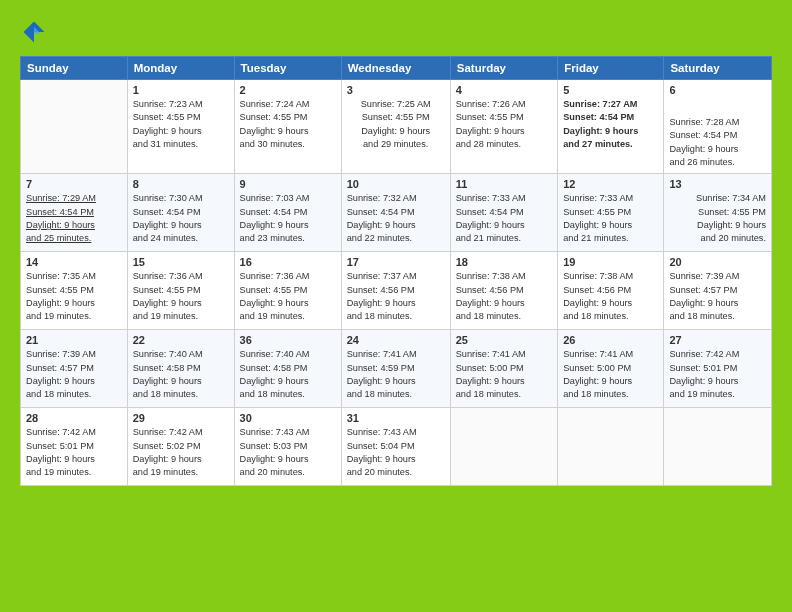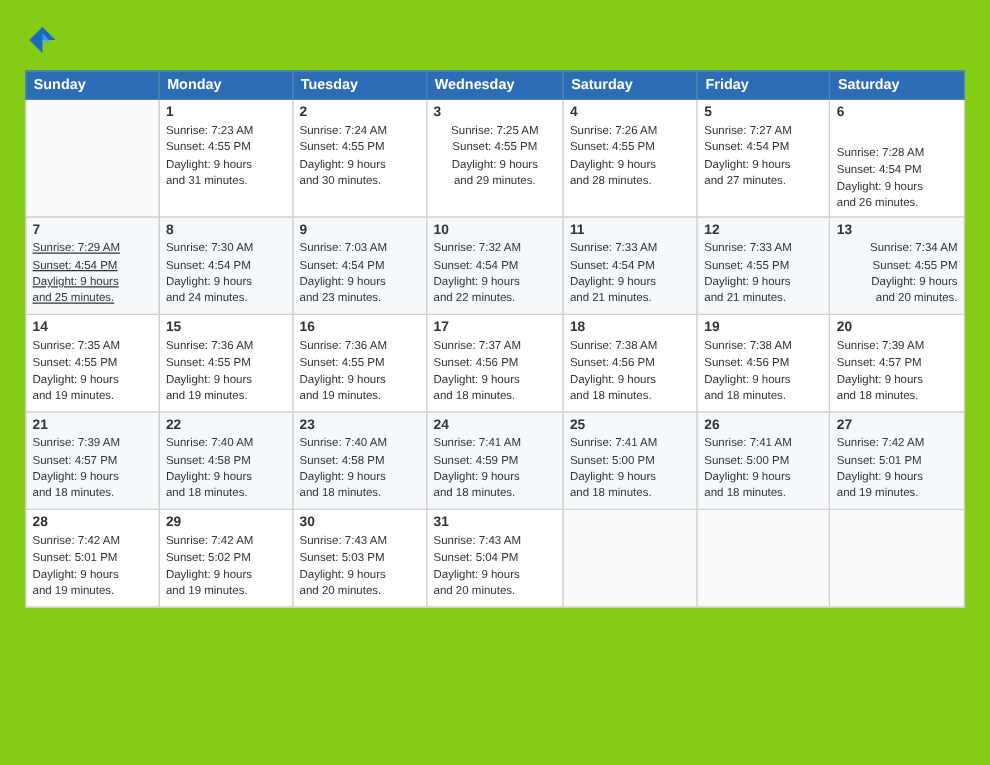--- a/index.html
+++ b/index.html
@@ -151,21 +151,21 @@
           </td>
           <td>
             <span class="day-number">4</span>
             <div class="cell-text" style="white-space: pre-line;">Sunrise: 7:26 AM
 Sunset: 4:55 PM
 Daylight: 9 hours
 and 28 minutes.</div>
           </td>
           <td>
             <span class="day-number">5</span>
-            <div class="cell-text" style="white-space: pre-line;">Sunrise: 7:27 AM
+            <div class="cell-text" style="white-space: pre-line; font-weight: bold;">Sunrise: 7:27 AM
 Sunset: 4:54 PM
 Daylight: 9 hours
 and 27 minutes.</div>
           </td>
           <td>
             <span class="day-number">6</span>
             <div class="cell-text" style="white-space: pre-line; margin-top: 20px;">Sunrise: 7:28 AM
 Sunset: 4:54 PM
 Daylight: 9 hours
 and 26 minutes.</div>
@@ -282,21 +282,21 @@
 and 18 minutes.</div>
           </td>
           <td>
             <span class="day-number">22</span>
             <div class="cell-text" style="white-space: pre-line;">Sunrise: 7:40 AM
 Sunset: 4:58 PM
 Daylight: 9 hours
 and 18 minutes.</div>
           </td>
           <td>
-            <span class="day-number">23</span>
+            <span class="day-number">36</span>
             <div class="cell-text" style="white-space: pre-line;">Sunrise: 7:40 AM
 Sunset: 4:58 PM
 Daylight: 9 hours
 and 18 minutes.</div>
           </td>
           <td>
             <span class="day-number">24</span>
             <div class="cell-text" style="white-space: pre-line;">Sunrise: 7:41 AM
 Sunset: 4:59 PM
 Daylight: 9 hours

